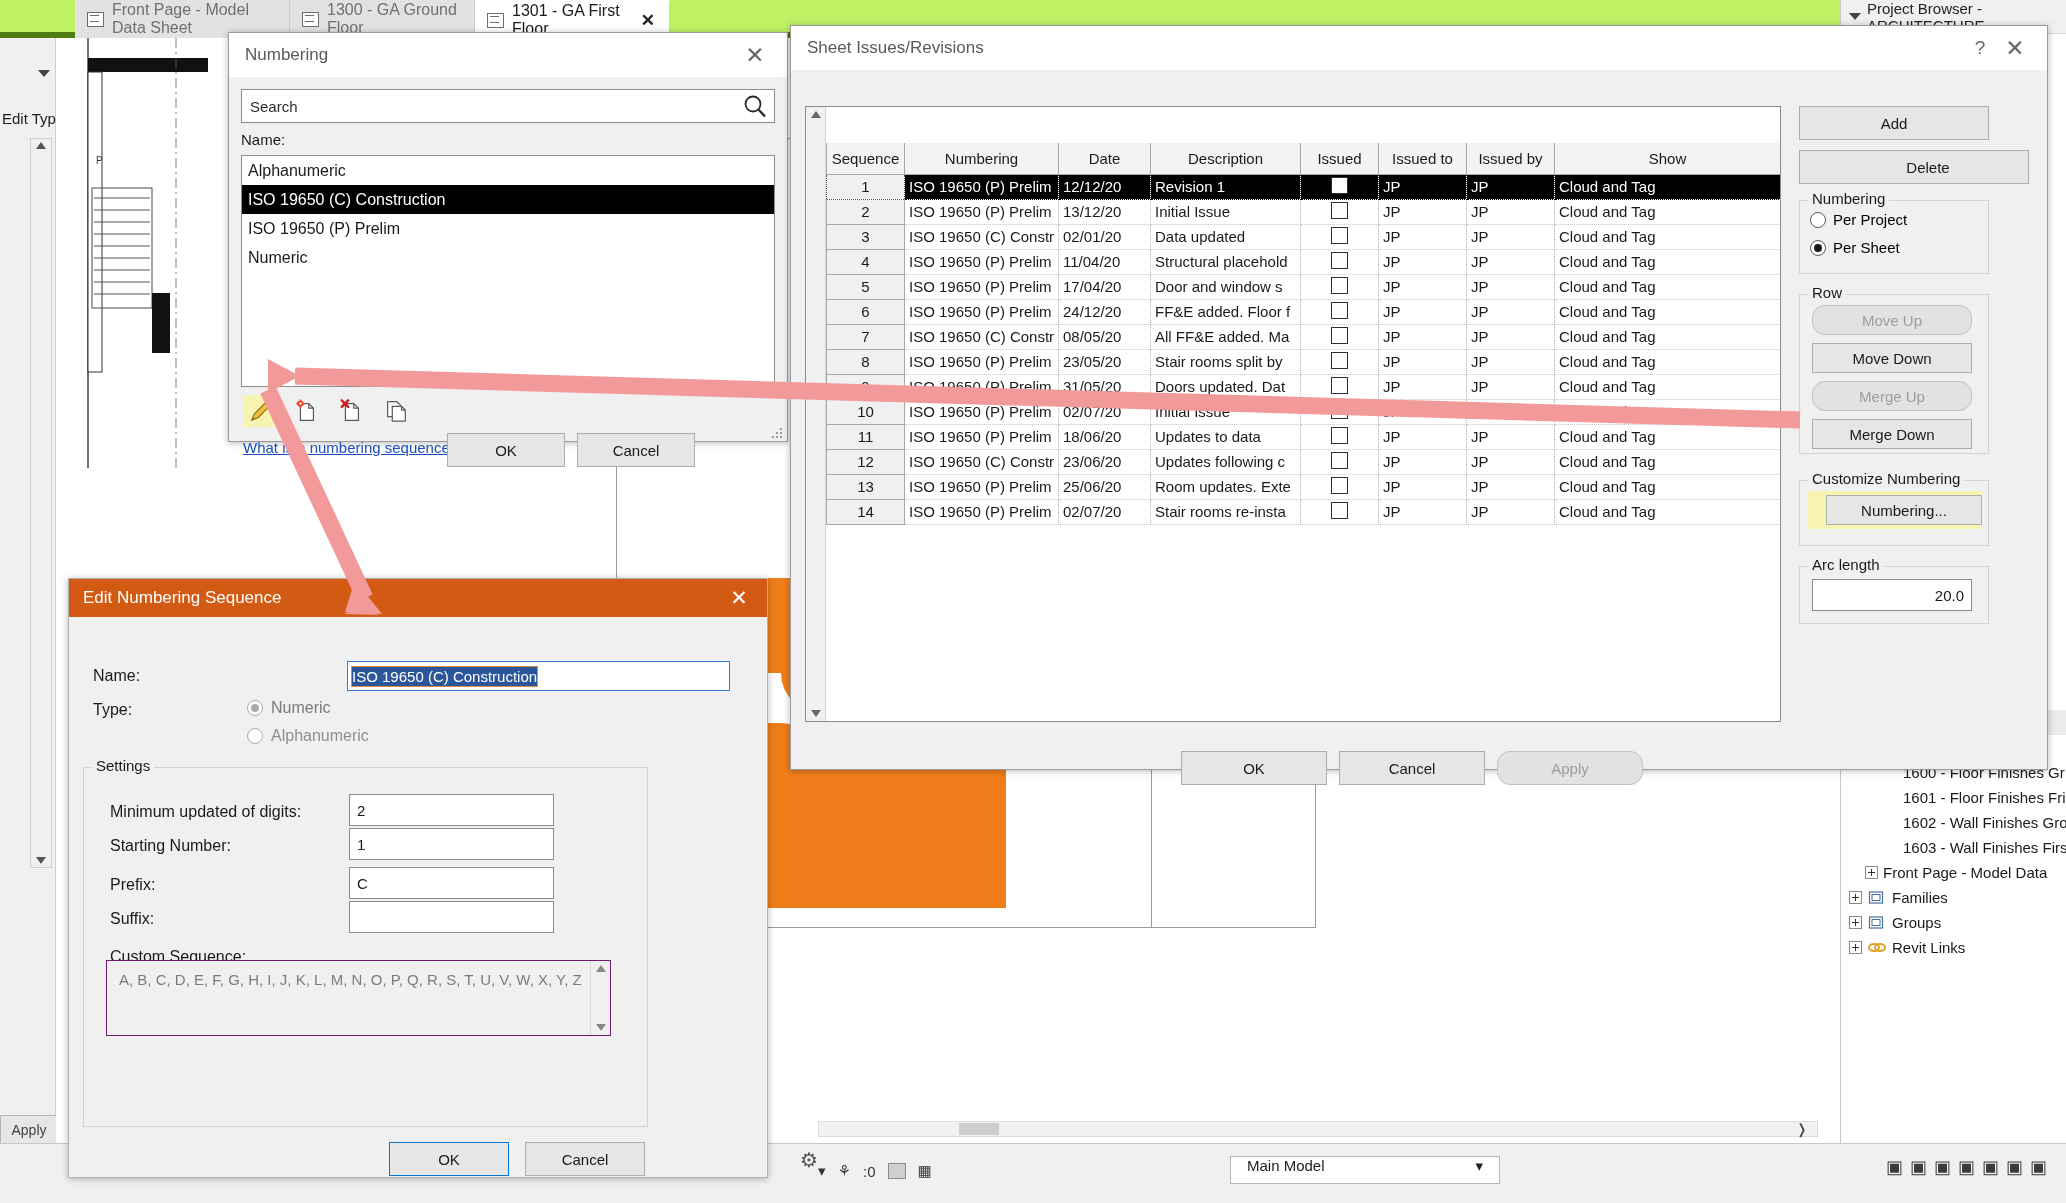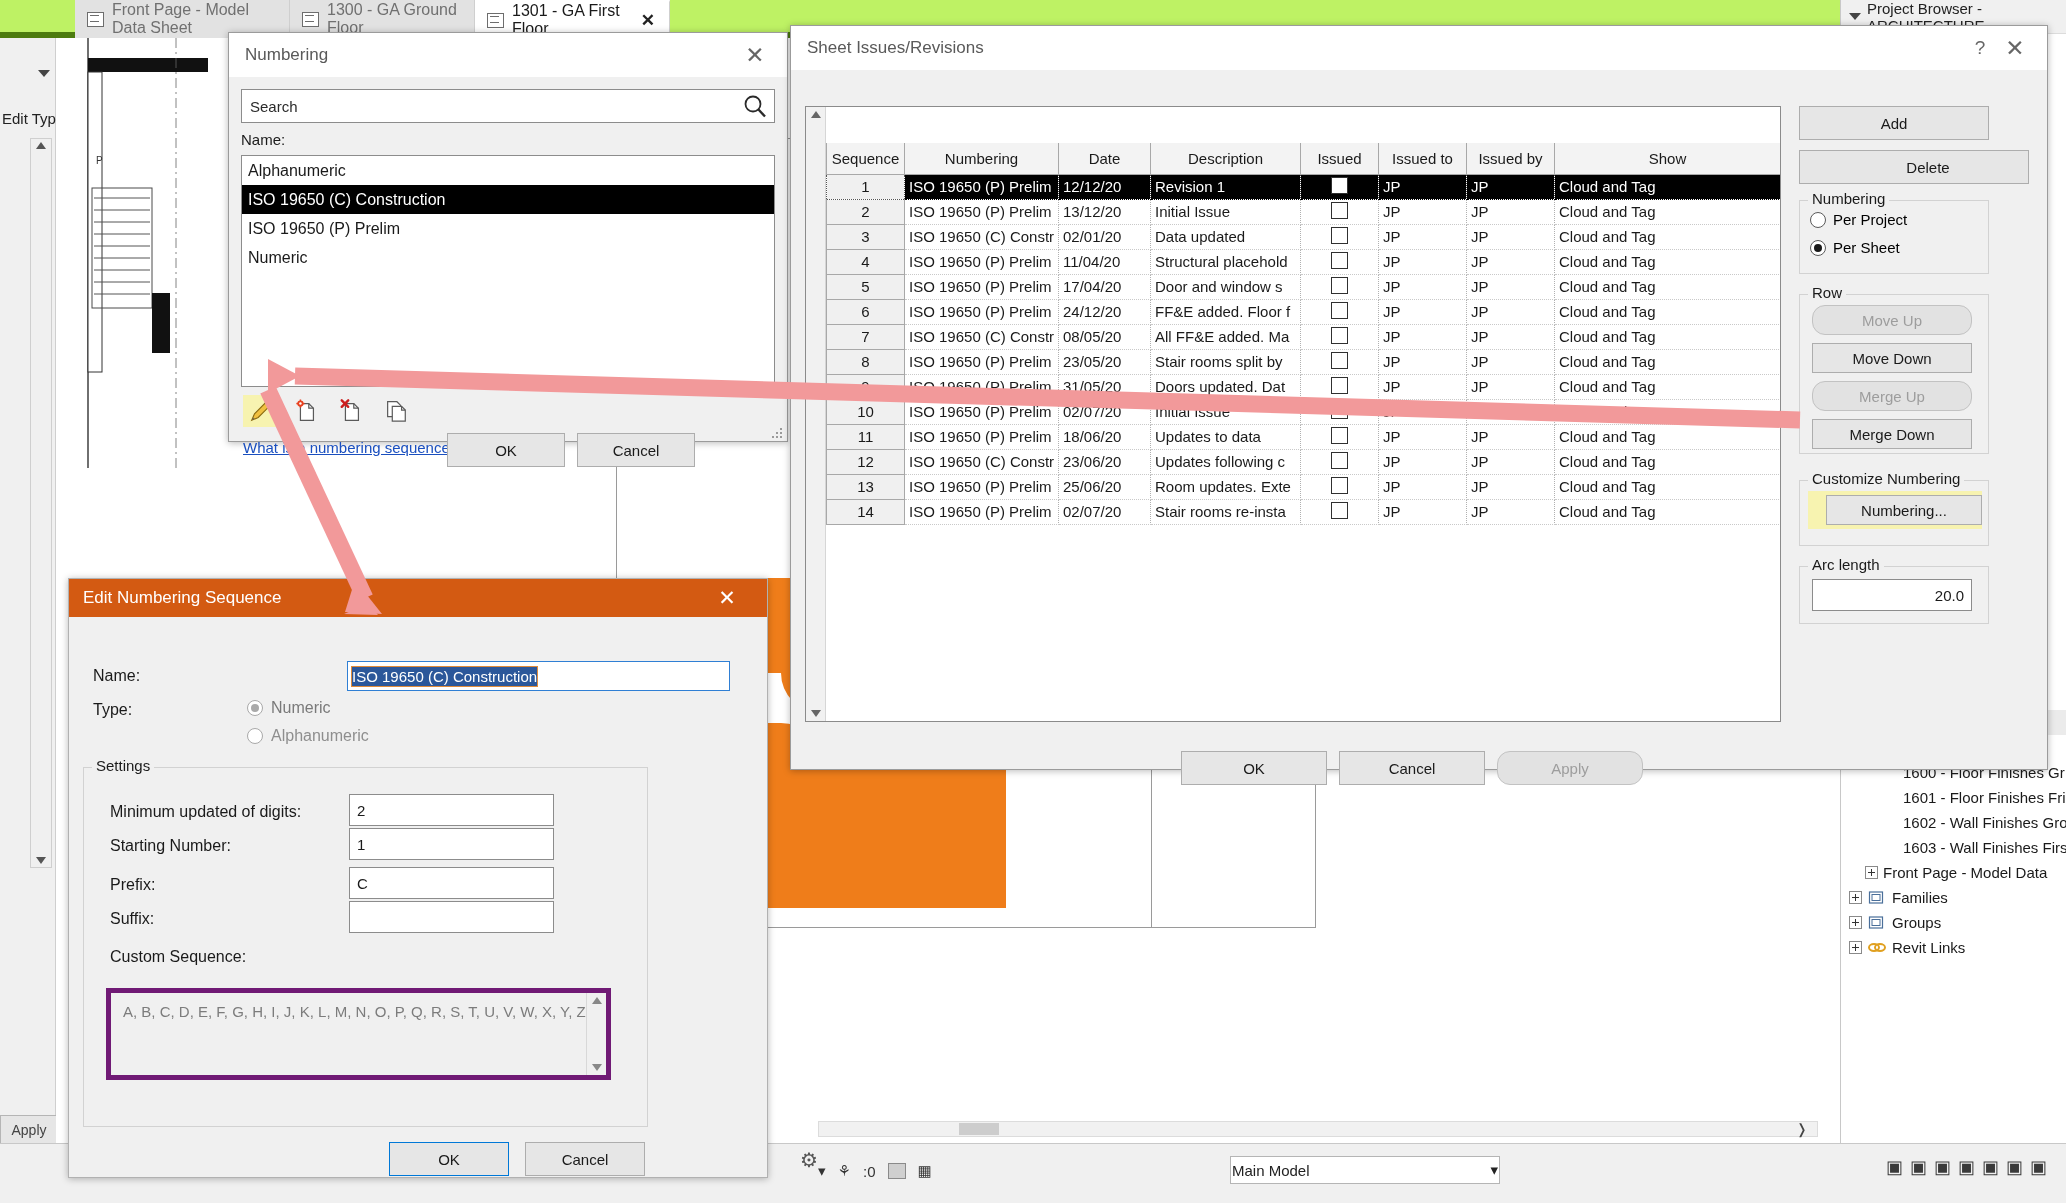--- a/index.html
+++ b/index.html
@@ -142,21 +142,21 @@
   .rtable tr.selrow td { background: #000; color: #fff; border-right-color:#444; border-bottom-color:#000;}
   .rtable td.seq { background: #f0f0f0; text-align:center; border: 1px solid #a8a8a8; border-top:none; }
   .rtable tr.selrow td.seq { background:#f0f0f0; color:#1a1a1a; border: 1px dotted #555; }
   .cb { width: 17px; height: 17px; border: 1.6px solid #303030; background: #fff; display:inline-block; }
 
   .side-panel { position: absolute; left: 1008px; top: 80px; width: 190px; }
   .foot-btns { position:absolute; left: 0; right: 0; bottom: 18px; }
 
   
   #edit-seq-dialog { left: 68px; top: 578px; width: 700px; height: 600px; border:1px solid #b1b1b1; background:#f0f0f0;}
-  .ens-title { height: 38px; background: #d35a12; display:flex; align-items:center; padding: 0 22px 0 14px; }
+  .ens-title { height: 38px; background: #d35a12; display:flex; align-items:center; padding: 0 10px 0 14px; }
   .ens-title .t { flex:1; font-size: 17px; color:#fff; }
   .ens-title .x { width: 36px; text-align:center; font-size: 21px; color:#fff; }
   .field-lbl { position:absolute; font-size: 16px; color:#1a1a1a; }
   .nameinput {
     position:absolute; left: 278px; top: 44px; width: 383px; height: 30px;
     background:#fff; border: 1px solid #2f7fd4; display:flex; align-items:center; padding-left: 4px;
   }
   .nameinput .selt { background: #2b579a; color:#fff; font-size: 15px; padding: 1px 0; outline: 1px solid #e08b3a;}
   .cs-scroll { position:absolute; right: 0; top: 0; width: 20px; height: 100%; background:#f0f0f0; border-left:1px solid #d8d8d8;}
 
@@ -340,21 +340,21 @@
     </div>
 
     <div class="statusbar">
       <div style="position:absolute;left:818px;top:18px;display:flex;align-items:center;gap:12px;font-size:15px;color:#333;">
         <span>▾</span>
         <span>⚘</span>
         <span>:0</span>
         <span style="display:inline-block;width:18px;height:16px;background:#cfcfcf;border:1px solid #8a8a8a;"></span>
         <span>▦</span>
       </div>
-      <div style="position:absolute;left:1230px;top:12px;width:270px;height:28px;border:1px solid #b5b5b5;background:#fff;display:flex;align-items:center;padding:0 1px;font-size:15px;color:#222;">
+      <div style="position:absolute;left:1230px;top:12px;width:270px;height:28px;border:1px solid #b5b5b5;background:#fff;display:flex;padding:0 16px;font-size:15px;color:#222;">
         <span>Main Model</span>
         <span style="margin-left:auto;">▾</span>
       </div>
       <div style="position:absolute;left:800px;top:4px;font-size:20px;color:#555;">⚙</div>
       <div style="position:absolute;right:12px;top:12px;font-size:18px;color:#3a3a3a;letter-spacing:7px;">▣▣▣▣▣▣▣</div>
     </div>
   </div>
 
   <div class="dlg" id="numbering-dialog">
     <div class="dlg-title">
@@ -693,21 +693,21 @@
         <div class="txtin" style="position:absolute;left:265px;top:60px;width:205px;height:32px;">1</div>
 
         <div class="field-lbl" style="left:26px;top:108px;">Prefix:</div>
         <div class="txtin" style="position:absolute;left:265px;top:99px;width:205px;height:32px;">C</div>
 
         <div class="field-lbl" style="left:26px;top:142px;">Suffix:</div>
         <div class="txtin" style="position:absolute;left:265px;top:133px;width:205px;height:32px;background:#fff;"></div>
 
         <div class="field-lbl" style="left:26px;top:180px;">Custom Sequence:</div>
 
-        <div style="position:absolute;left:22px;top:220px;width:505px;height:92px;background:#f0f0f0;border:5px solid #701a75;">
+        <div style="position:absolute;left:22px;top:192px;width:505px;height:76px;background:#f0f0f0;border:1px solid #701a75;">
           <div style="font-size:15px;color:#7c7c7c;padding:9px 12px;line-height:20px;">A, B, C, D, E, F, G, H, I, J, K, L, M, N, O, P, Q, R, S, T, U, V, W, X, Y, Z</div>
           <div class="cs-scroll">
             <div style="position:absolute;left:5px;top:4px;width:0;height:0;border-left:5px solid transparent;border-right:5px solid transparent;border-bottom:7px solid #888;"></div>
             <div style="position:absolute;left:5px;bottom:4px;width:0;height:0;border-left:5px solid transparent;border-right:5px solid transparent;border-top:7px solid #888;"></div>
           </div>
         </div>
       </div>
 
       <div class="btn def" style="position:absolute;left:320px;top:525px;width:120px;">OK</div>
       <div class="btn" style="position:absolute;left:456px;top:525px;width:120px;">Cancel</div>

